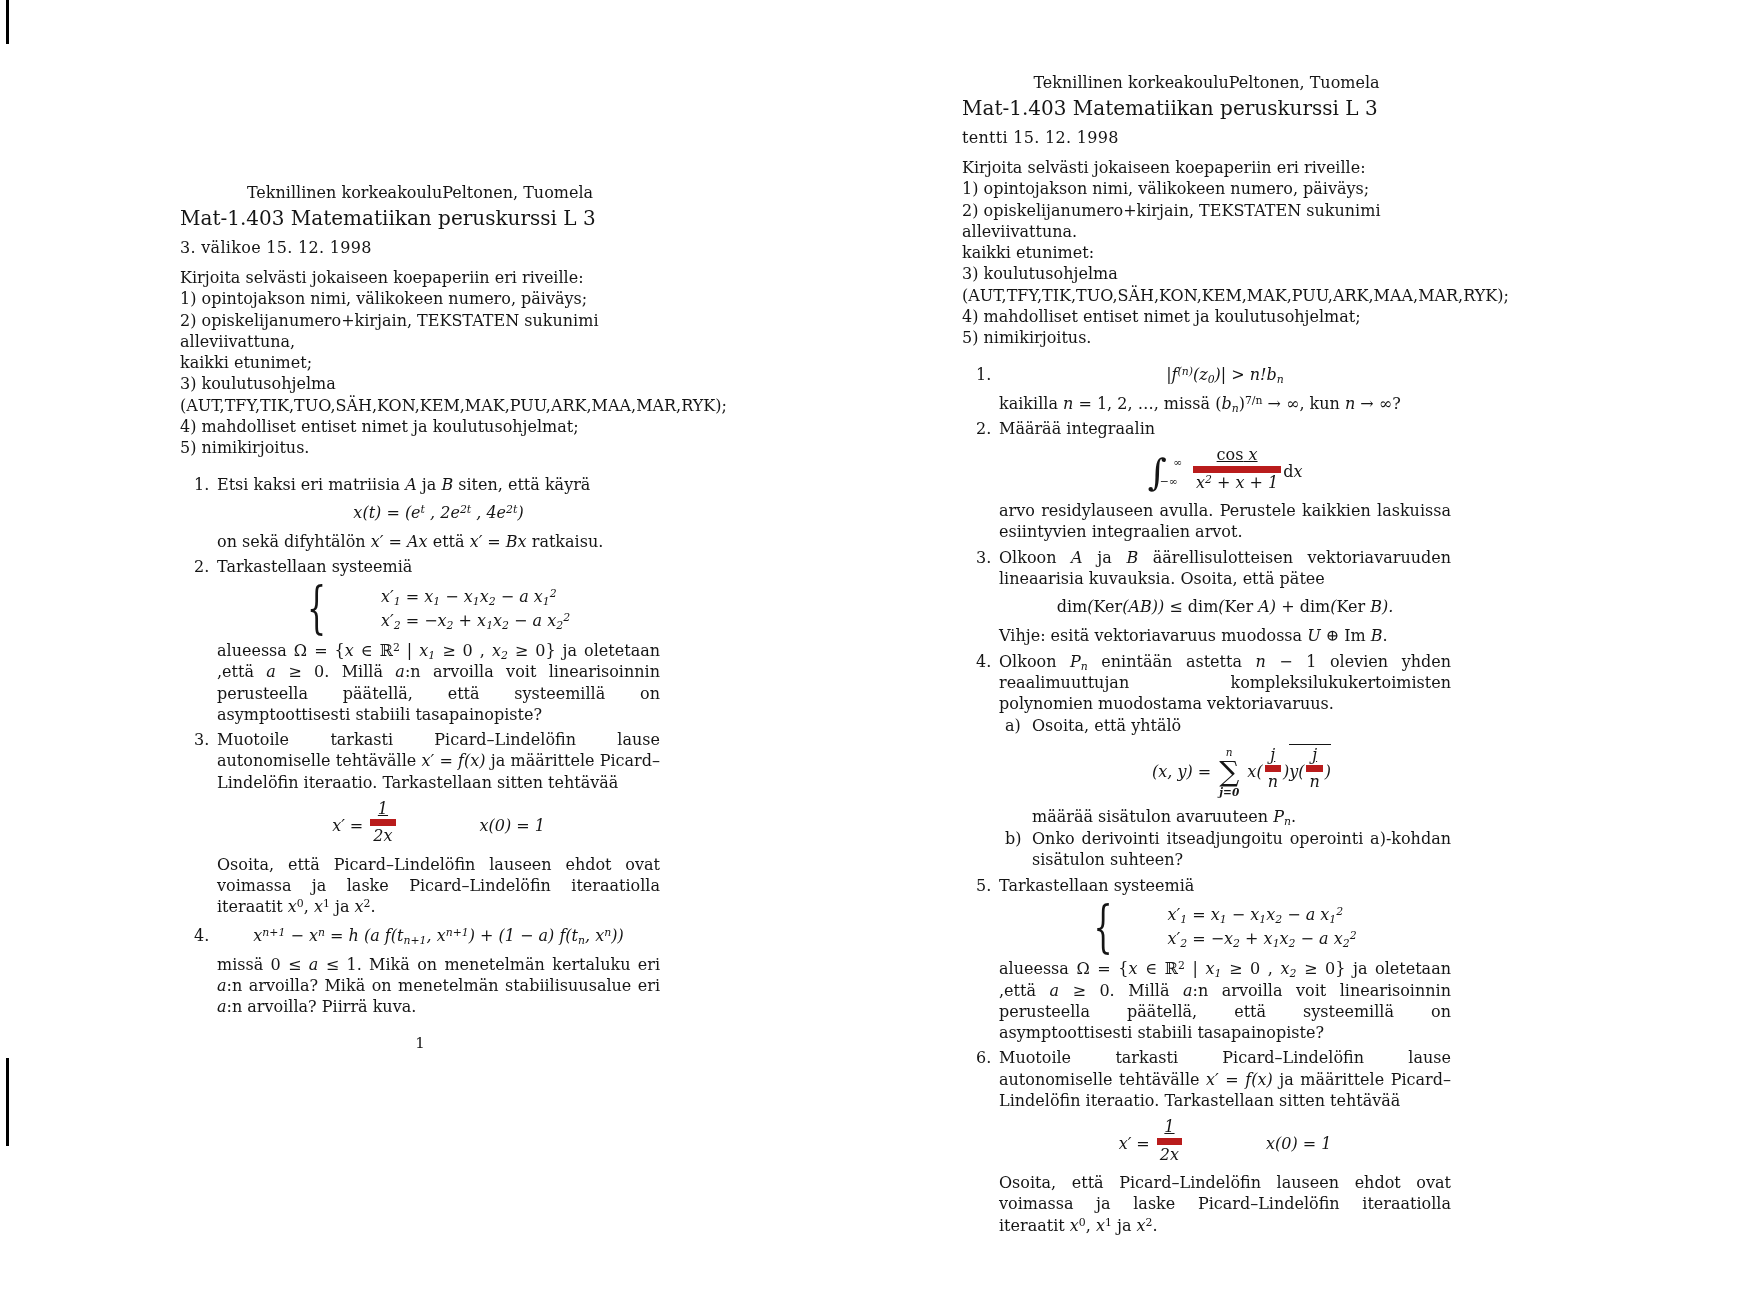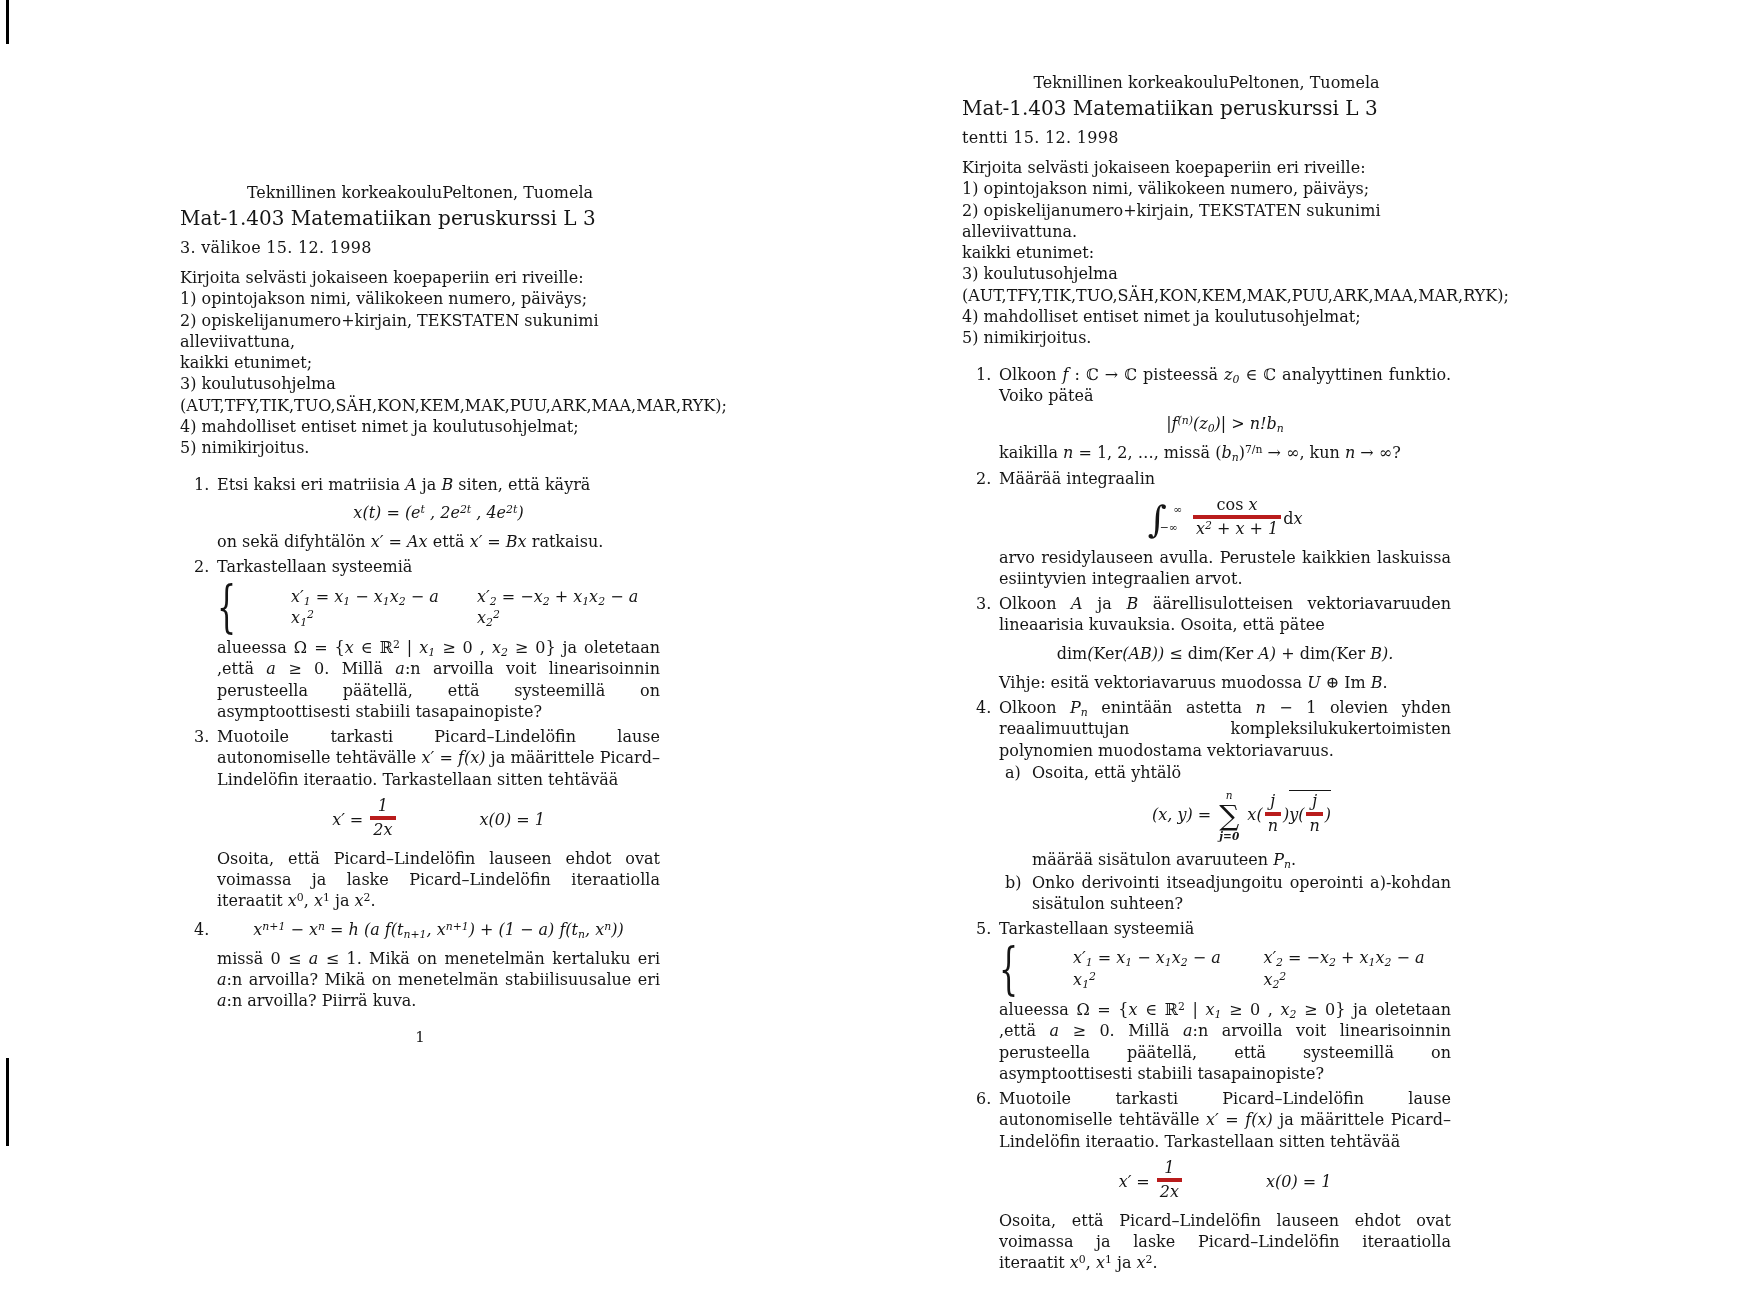--- a/index.html
+++ b/index.html
@@ -25,38 +25,38 @@
   .snum{position:absolute;left:0;top:0;}
   .sbody{margin-left:27px;}
   .display{text-align:center;margin:7px 0 8px 0;}
   .math{font-style:italic;}
   .m-rm{font-style:normal;}
   .m-it{font-style:italic;}
   sup{font-size:0.68em;vertical-align:0.5em;line-height:0;}
   sub{font-size:0.68em;vertical-align:-0.25em;line-height:0;}
   .m-quad{display:inline-block;width:2.4em;}
   .m-frac{display:inline-block;vertical-align:-0.65em;text-align:center;line-height:1.15;margin:0 2px;}
-  .m-frac .m-num{display:block;padding:0 3px 1px 3px;border-bottom:4px solid #b91c1c;}
+  .m-frac .m-num{display:block;padding:0 3px 1px 3px;border-bottom:7px solid #b91c1c;text-decoration:underline;}
   .m-frac .m-den{display:block;padding:1px 3px 0 3px;}
   .m-int{display:inline-flex;align-items:center;vertical-align:middle;margin-right:1px;}
   .m-int-sign{font-size:2.3em;font-style:normal;line-height:0.9;}
   .m-int-lims{display:inline-flex;flex-direction:column;justify-content:space-between;height:2.7em;
               font-size:0.68em;font-style:normal;line-height:1;}
   .m-lim-top{transform:translateX(2px);}
   .m-lim-bot{transform:translateX(-7px);}
   .m-sum{display:inline-flex;flex-direction:column;align-items:center;vertical-align:middle;
          line-height:1;margin:0 3px;font-style:normal;}
   .m-sum-top{font-size:0.66em;font-style:italic;margin-bottom:1px;}
   .m-sum-sign{font-size:1.75em;}
   .m-sum-bot{font-size:0.66em;font-style:italic;margin-top:1px;font-weight:bold;}
   .m-ol{border-top:1px solid #151515;padding-top:1px;display:inline-block;line-height:1.1;}
   .cases{display:flex;justify-content:center;align-items:center;margin:8px 0 9px 0;}
   .cases-brace{font-size:30px;font-style:normal;transform:scaleY(1.85);transform-origin:center;
                margin-right:7px;font-weight:400;}
-  .cases-lines{display:flex;flex-direction:row;gap:16px;text-align:left;margin-left:48px;}
+  .cases-lines{display:flex;flex-direction:column;gap:3px;text-align:left;margin-left:48px;}
   .page-number{text-align:center;margin-top:16px;font-size:15px;}
 </style>
 </head>
 <body>
 
 <div class="canvas">
   <div class="scan-mark scan-mark-top"></div>
   <div class="scan-mark scan-mark-bottom"></div>
 
   <div class="page page-left">
@@ -132,21 +132,20 @@
         <div class="para">kaikki etunimet:</div>
         <div class="para">3) koulutusohjelma</div>
         <div class="para">(AUT,TFY,TIK,TUO,SÄH,KON,KEM,MAK,PUU,ARK,MAA,MAR,RYK);</div>
         <div class="para">4) mahdolliset entiset nimet ja koulutusohjelmat;</div>
         <div class="para">5) nimikirjoitus.</div>
       </div>
     <div class="problems">
         <div class="prob">
           <span class="pnum">1.</span>
           <div class="pbody">
-            <div class="para">Olkoon <span class="m-it">f</span> : ℂ → ℂ pisteessä <span class="m-it">z<sub>0</sub></span> ∈ ℂ analyyttinen funktio.  Voiko päteä</div>
             <div class="display math">|f<sup>(n)</sup>(z<sub>0</sub>)| &gt; n!b<sub>n</sub></div>
             <div class="para">kaikilla <span class="m-it">n</span> = 1, 2, …, missä (<span class="m-it">b<sub>n</sub></span>)<sup>7/n</sup> → ∞, kun <span class="m-it">n</span> → ∞?</div>
           </div>
         </div>
         <div class="prob">
           <span class="pnum">2.</span>
           <div class="pbody">
             <div class="para">Määrää integraalin</div>
             <div class="display math"><span class="m-int">
                 <span class="m-int-sign">∫</span>

